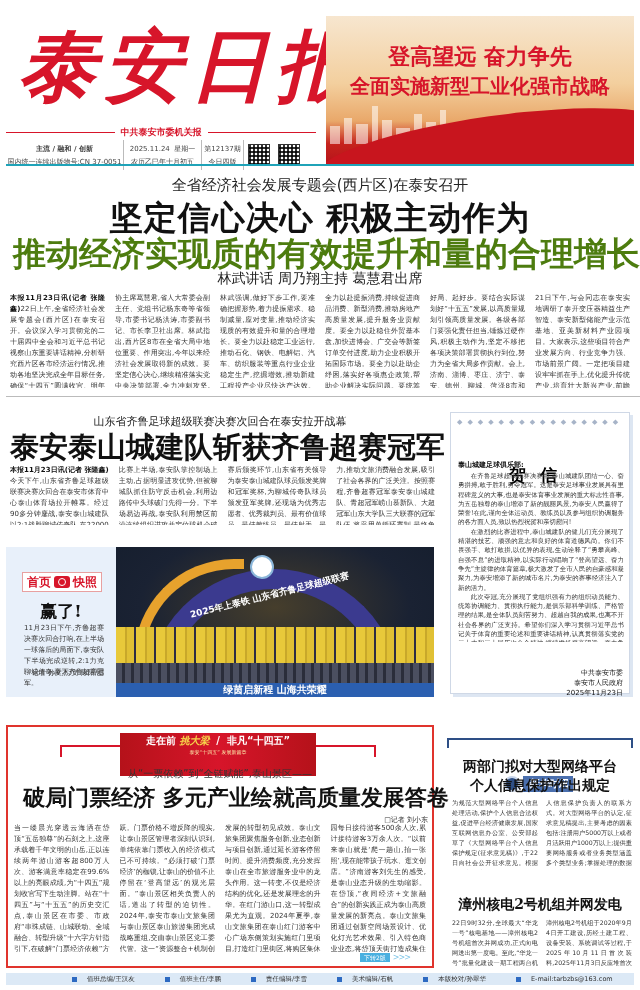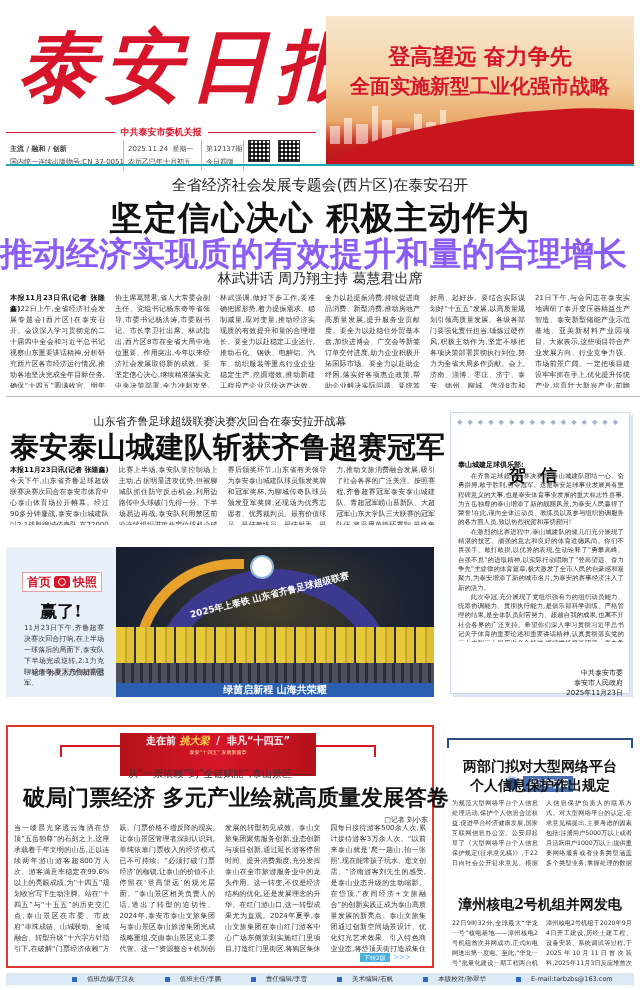--- a/index.html
+++ b/index.html
@@ -16,21 +16,21 @@
     font-style: italic; line-height: 115px; white-space: nowrap;
   }
   #masthead-subline {
     left: 6px; top: 125px; width: 310px; height: 14px;
     display: flex; align-items: center; gap: 6px;
   }
   #masthead-subline .rule { flex: 1; height: 1px; background: #d7152a; }
   #masthead-subline .txt { font-size: 9px; color: #d7152a; font-weight: bold; white-space: nowrap; }
 
   #masthead-info { left: 6px; top: 140px; width: 310px; height: 30px; display: flex; font-size: 7px; color: #444; }
-  .info-cell { padding: 0 4px; border-right: 1px solid #bbb; display: flex; flex-direction: column; justify-content: center; align-items: flex-start; gap: 3px; white-space: nowrap; }
+  .info-cell { padding: 0 4px; border-right: 1px solid #bbb; display: flex; flex-direction: column; justify-content: center; align-items: center; gap: 3px; white-space: nowrap; }
   .info-cell:last-child { border-right: none; }
   .qr { width: 22px; height: 22px; background:
         repeating-linear-gradient(0deg, #333 0 2px, #fff 2px 4px),
         repeating-linear-gradient(90deg, #333 0 2px, #fff 2px 4px);
         background-blend-mode: multiply; border: 1px solid #333; }
 
   #banner {
     left: 326px; top: 16px; width: 308px; height: 150px;
     background: linear-gradient(180deg, #f7e6cf 0%, #f3cf9e 45%, #e9a86a 70%, #c6231d 85%, #b5121a 100%);
     overflow: hidden;
@@ -39,21 +39,21 @@
   #banner .line2 { position: absolute; top: 57px; left: 0; width: 100%; text-align: center; font-size: 20px; font-weight: bold; color: #d7152a; white-space: nowrap; }
   #banner .city { position: absolute; bottom: 22px; left: 4px; width: 280px; height: 40px; display: flex; align-items: flex-end; gap: 4px; }
   #banner .city span { display: block; background: rgba(255,255,255,0.55); }
   #banner .wave { position: absolute; bottom: -20px; right: -40px; width: 360px; height: 70px; background: #c8151e; border-radius: 50% 50% 0 0; transform: rotate(-8deg); }
 
   #masthead-rule { left: 6px; top: 164px; width: 628px; height: 2px; background: #1fa3b8; }
 
   
   #lead-kicker { left: 0; top: 176px; width: 640px; text-align: center; font-size: 15px; color: #222; }
   #lead-title1 { left: 0; top: 196px; width: 640px; text-align: center; font-size: 33px; font-weight: 900; color: #111; letter-spacing: 1px; }
-  #lead-title2 { left: 0; top: 232px; width: 640px; text-align: left; font-size: 33px; font-weight: 900; color: #8b5cf6; }
+  #lead-title2 { left: 0; top: 232px; width: 640px; text-align: right; font-size: 33px; font-weight: 900; color: #4d7c0f; }
   #lead-sub { left: 0; top: 270px; width: 640px; text-align: center; font-size: 14px; color: #222; }
 
   .body-cols { display: flex; gap: 10px; font-size: 7px; line-height: 11px; color: #333; text-align: justify; }
   .body-cols .col { flex: 1; overflow: hidden; }
   .body-cols .col b { color: #111; }
 
   #lead-body { left: 10px; top: 293px; width: 620px; height: 95px; }
 
   #sep1 { left: 6px; top: 396px; width: 634px; height: 1px; background: #bbb; }
 

